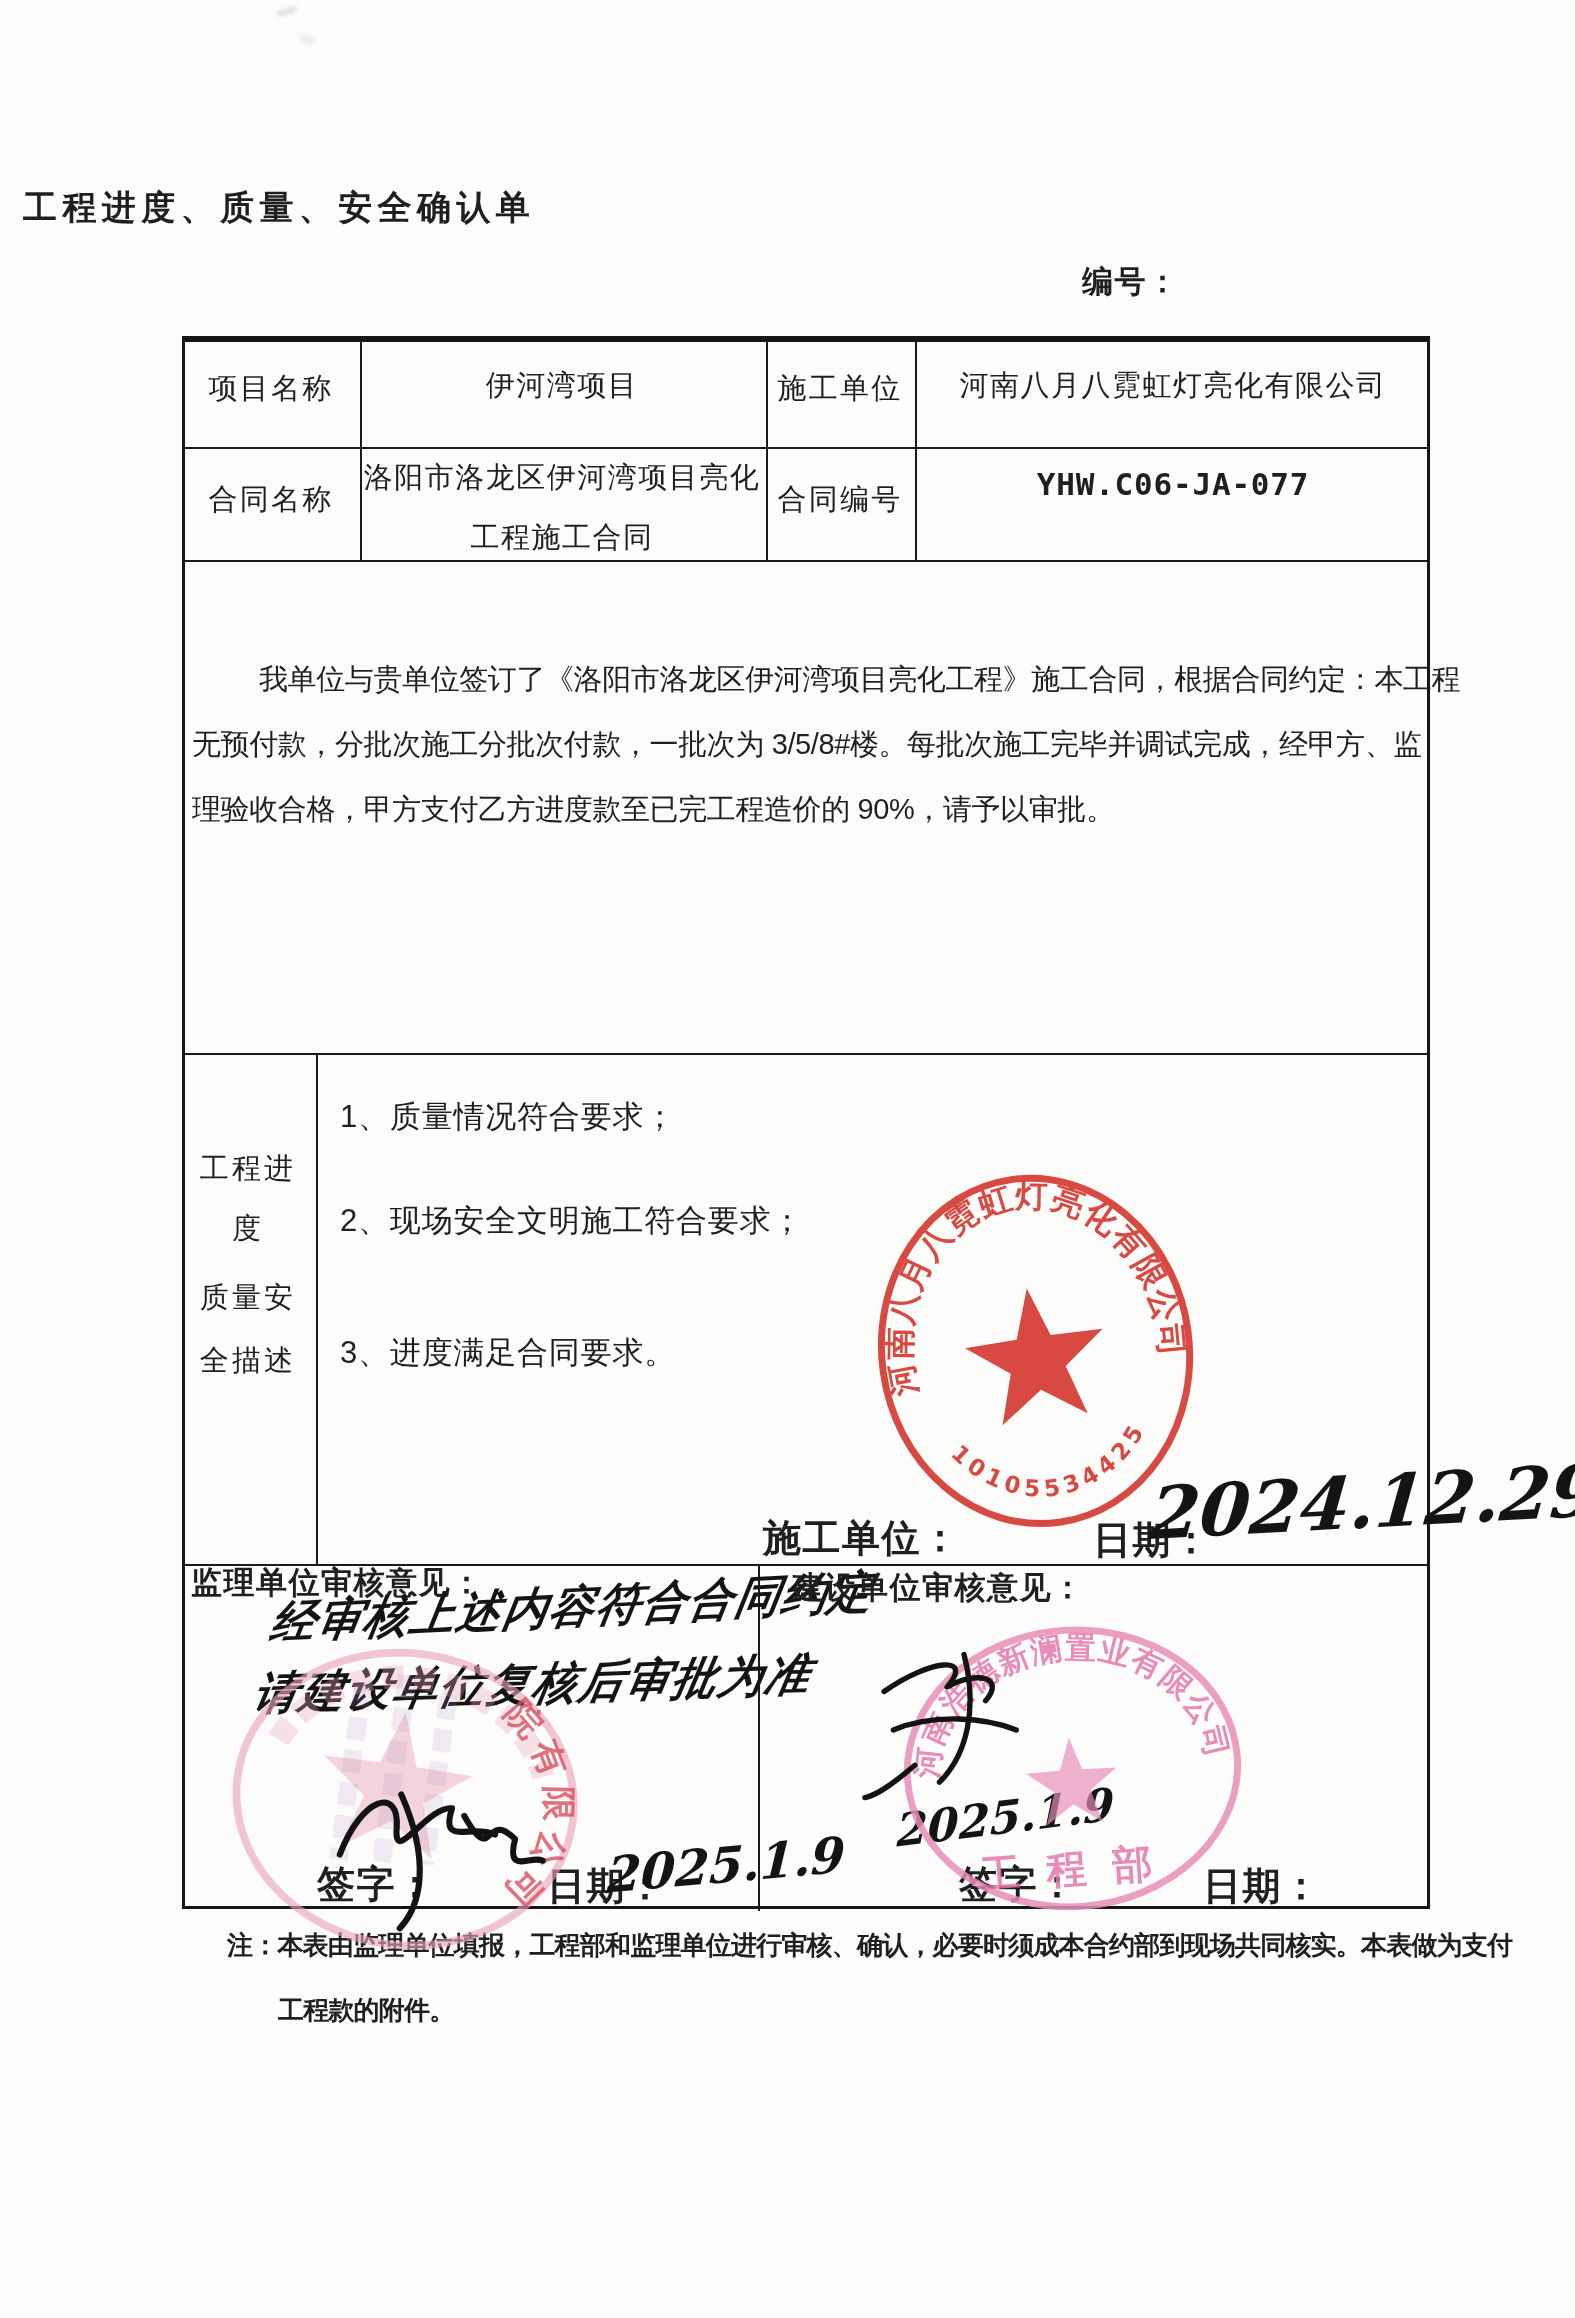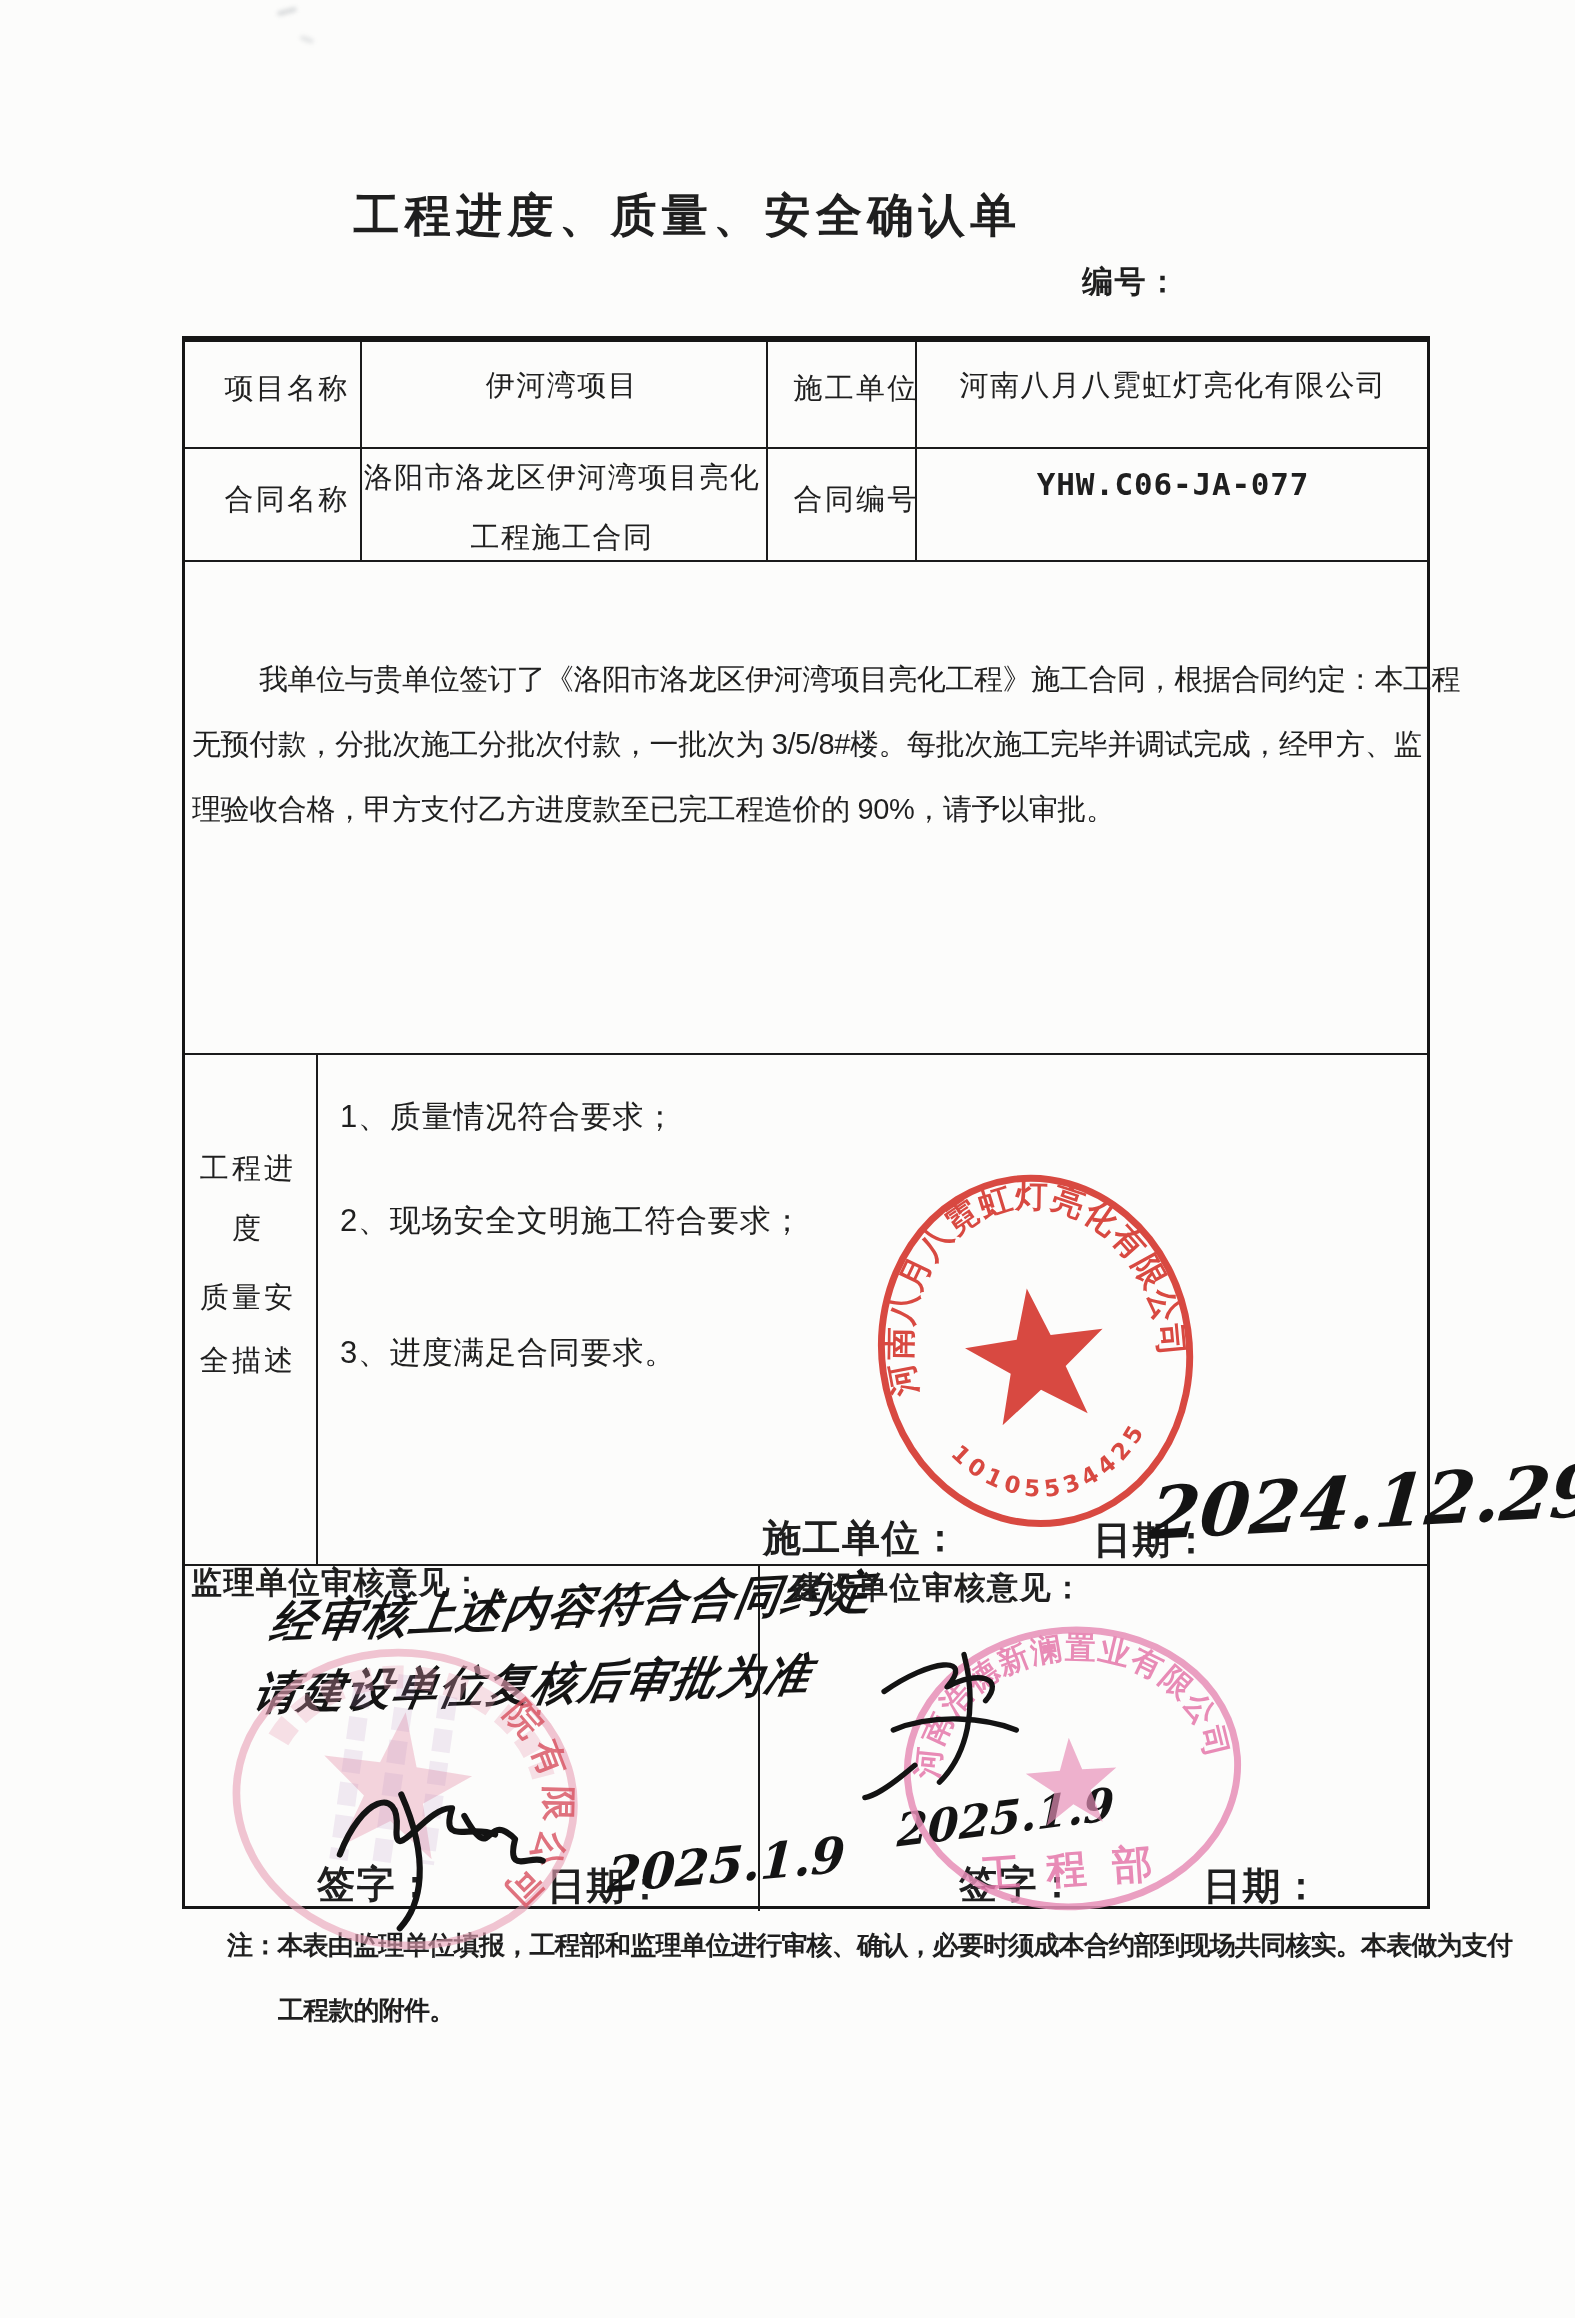--- a/index.html
+++ b/index.html
@@ -3,32 +3,32 @@
 <meta charset="utf-8">
 <style>
   html,body{margin:0;padding:0;background:#e8e8e6;}
   .page{
     position:relative;width:1576px;height:2319px;margin:0 auto;
     background:#fcfcfb;overflow:hidden;color:#1f1f1f;
     font-family:"Liberation Sans","DejaVu Sans",sans-serif;
   }
   .abs{position:absolute;white-space:nowrap;}
   .title{
-    left:0;top:185px;width:1352px;text-align:center;
-    font-size:46px;font-weight:bold;letter-spacing:5.4px;padding-left:23px;box-sizing:border-box;
+    left:0;top:185px;width:1352px;text-align:left;
+    font-size:34px;font-weight:bold;letter-spacing:5.4px;padding-left:23px;box-sizing:border-box;
   }
   .serial{left:1082px;top:261px;font-size:31px;font-weight:600;letter-spacing:1.5px;}
   
   .tbl{position:absolute;left:182px;top:336px;width:1248px;height:1573px;
        border:3.1px solid #161616;border-top-width:6.2px;box-sizing:border-box;}
   .hline,.vline{position:absolute;background:#1b1b1b;}
   .hline{height:2.3px;left:0;width:1242px;}
   .vline{width:2.3px;}
   .cellc{transform:translate(-50%,-50%);text-align:center;}
-  .lbl{font-size:29px;letter-spacing:2.3px;margin-left:16px;}
+  .lbl{font-size:29px;letter-spacing:2.3px;}
   .val{font-size:29px;letter-spacing:1.5px;}
   .mono{font-family:"DejaVu Sans Mono","Liberation Mono",monospace;font-weight:bold;font-size:31px;letter-spacing:0.8px;}
   .body-line{font-size:29px;letter-spacing:-0.4px;}
   .to-line{font-size:32px;font-weight:bold;}
   .to-company{border-bottom:2.3px solid #222;padding-bottom:3.1px;}
   .item{font-size:31px;letter-spacing:0.8px;}
   .vlabel{font-size:29px;letter-spacing:3.1px;}
   .sec-h{font-size:31px;font-weight:bold;letter-spacing:1.5px;}
   .sig-lbl{font-size:38px;font-weight:600;letter-spacing:1.5px;}
   .note{font-size:26px;font-weight:600;letter-spacing:-0.8px;}

